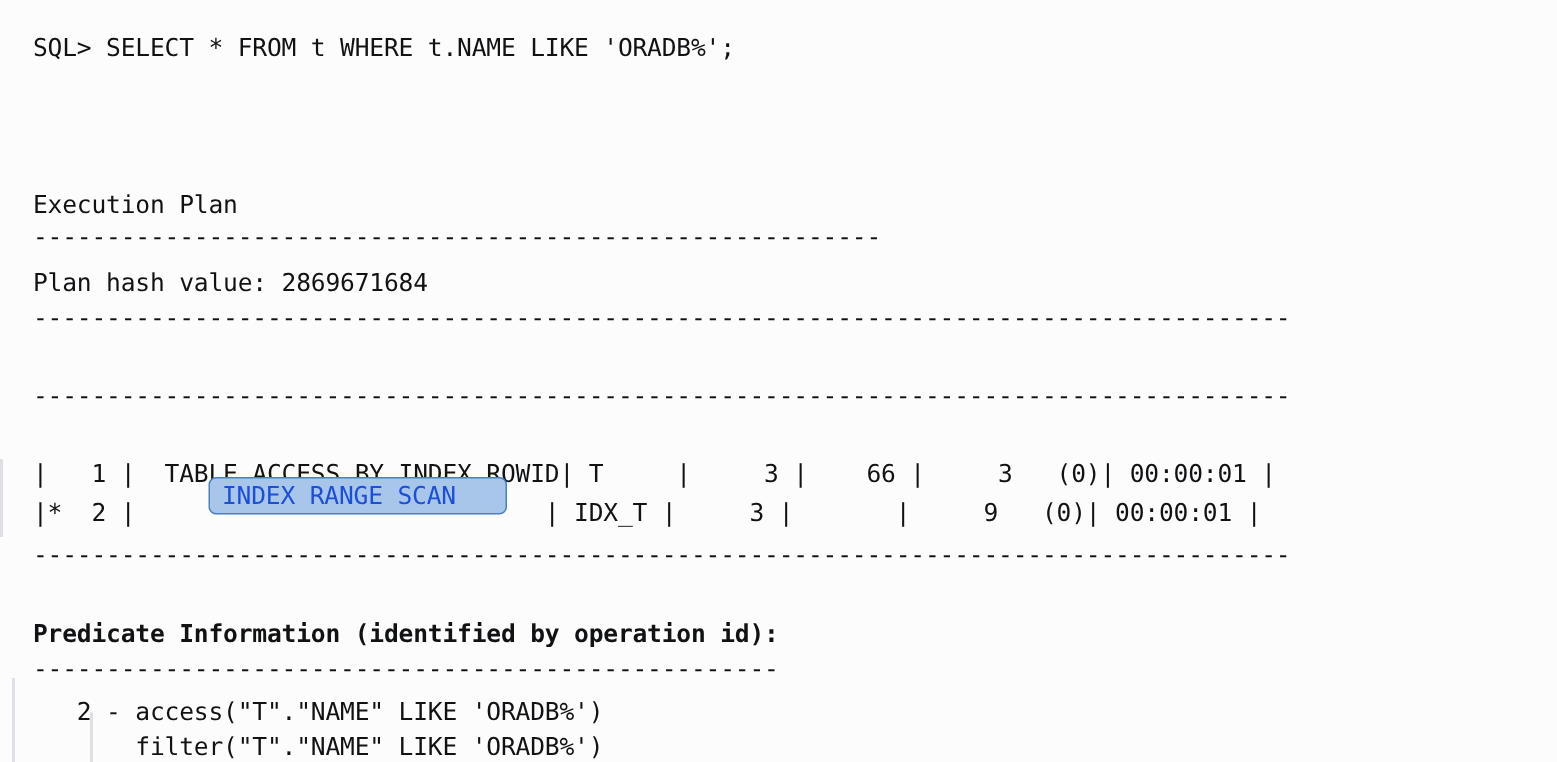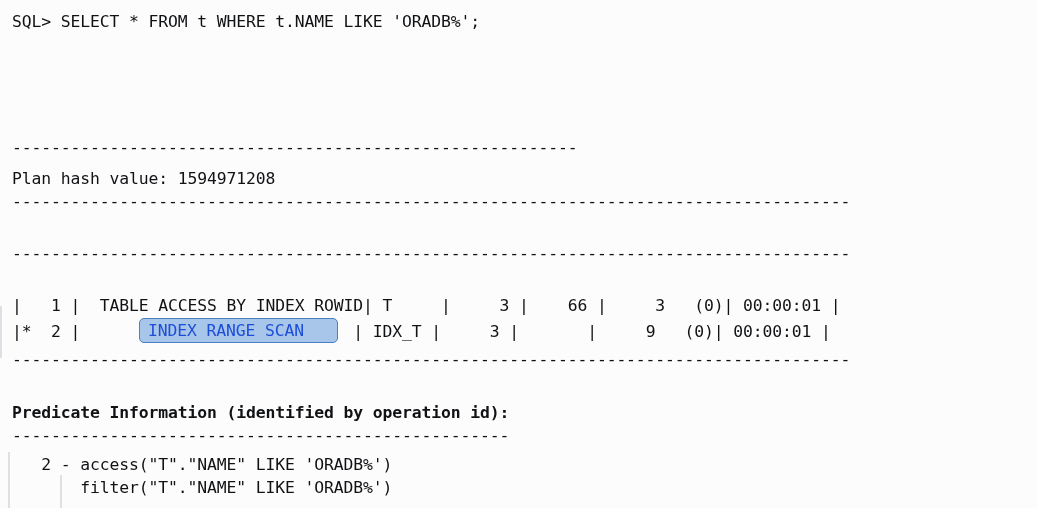--- a/index.html
+++ b/index.html
@@ -28,21 +28,21 @@
     box-sizing: border-box;
   }
   .line {
     position: absolute;
     left: 10px;
     white-space: pre;
     font-family: "DejaVu Sans Mono", "Liberation Mono", monospace;
     font-size: 16.4px;
     line-height: 23px;
     color: #111214;
-    margin: 2px;
+    margin: 12px;
     letter-spacing: -0.12px;
     text-align: center;
   }
   .rule {
     color: #101113;
   }
   
   .guide {
     position: absolute;
     width: 2px;
@@ -74,23 +74,24 @@
 
 <div id="terminal">
 
   <div class="guide" style="left:0px; top:306px; height:52px;"></div>
   <div class="guide" style="left:8px; top:452px; height:56px;"></div>
   <div class="guide" style="left:60px; top:475px; height:33px;"></div>
 
   <div class="line" style="top:8px;">SQL&gt; SELECT * FROM t WHERE t.NAME LIKE 'ORADB%';</div>
 
 
+  <div class="line" style="top:113px;">Execution Plan</div>
   <div class="line rule" style="top:134px;">----------------------------------------------------------</div>
 
-  <div class="line" style="top:165px;">Plan hash value: 1594971208</div>
+  <div class="line" style="top:165px;">Plan hash value: 2869671684</div>
 
   <div class="line rule" style="top:188px;">--------------------------------------------------------------------------------------</div>
 
 
   <div class="line rule" style="top:240px;">--------------------------------------------------------------------------------------</div>
 
   <div class="line" style="top:292px;">|   1 |  TABLE ACCESS BY INDEX ROWID| T     |     3 |    66 |     3   (0)| 00:00:01 |</div>
 
   <div class="line" style="top:318px;"><span>|*  2 |   </span><span>                </span><span>         | IDX_T |     3 |       |     9   (0)| 00:00:01 |</span></div>
   <div class="sel-highlight" style="left:139px; top:318px; width:199px; height:25px;"></div>

